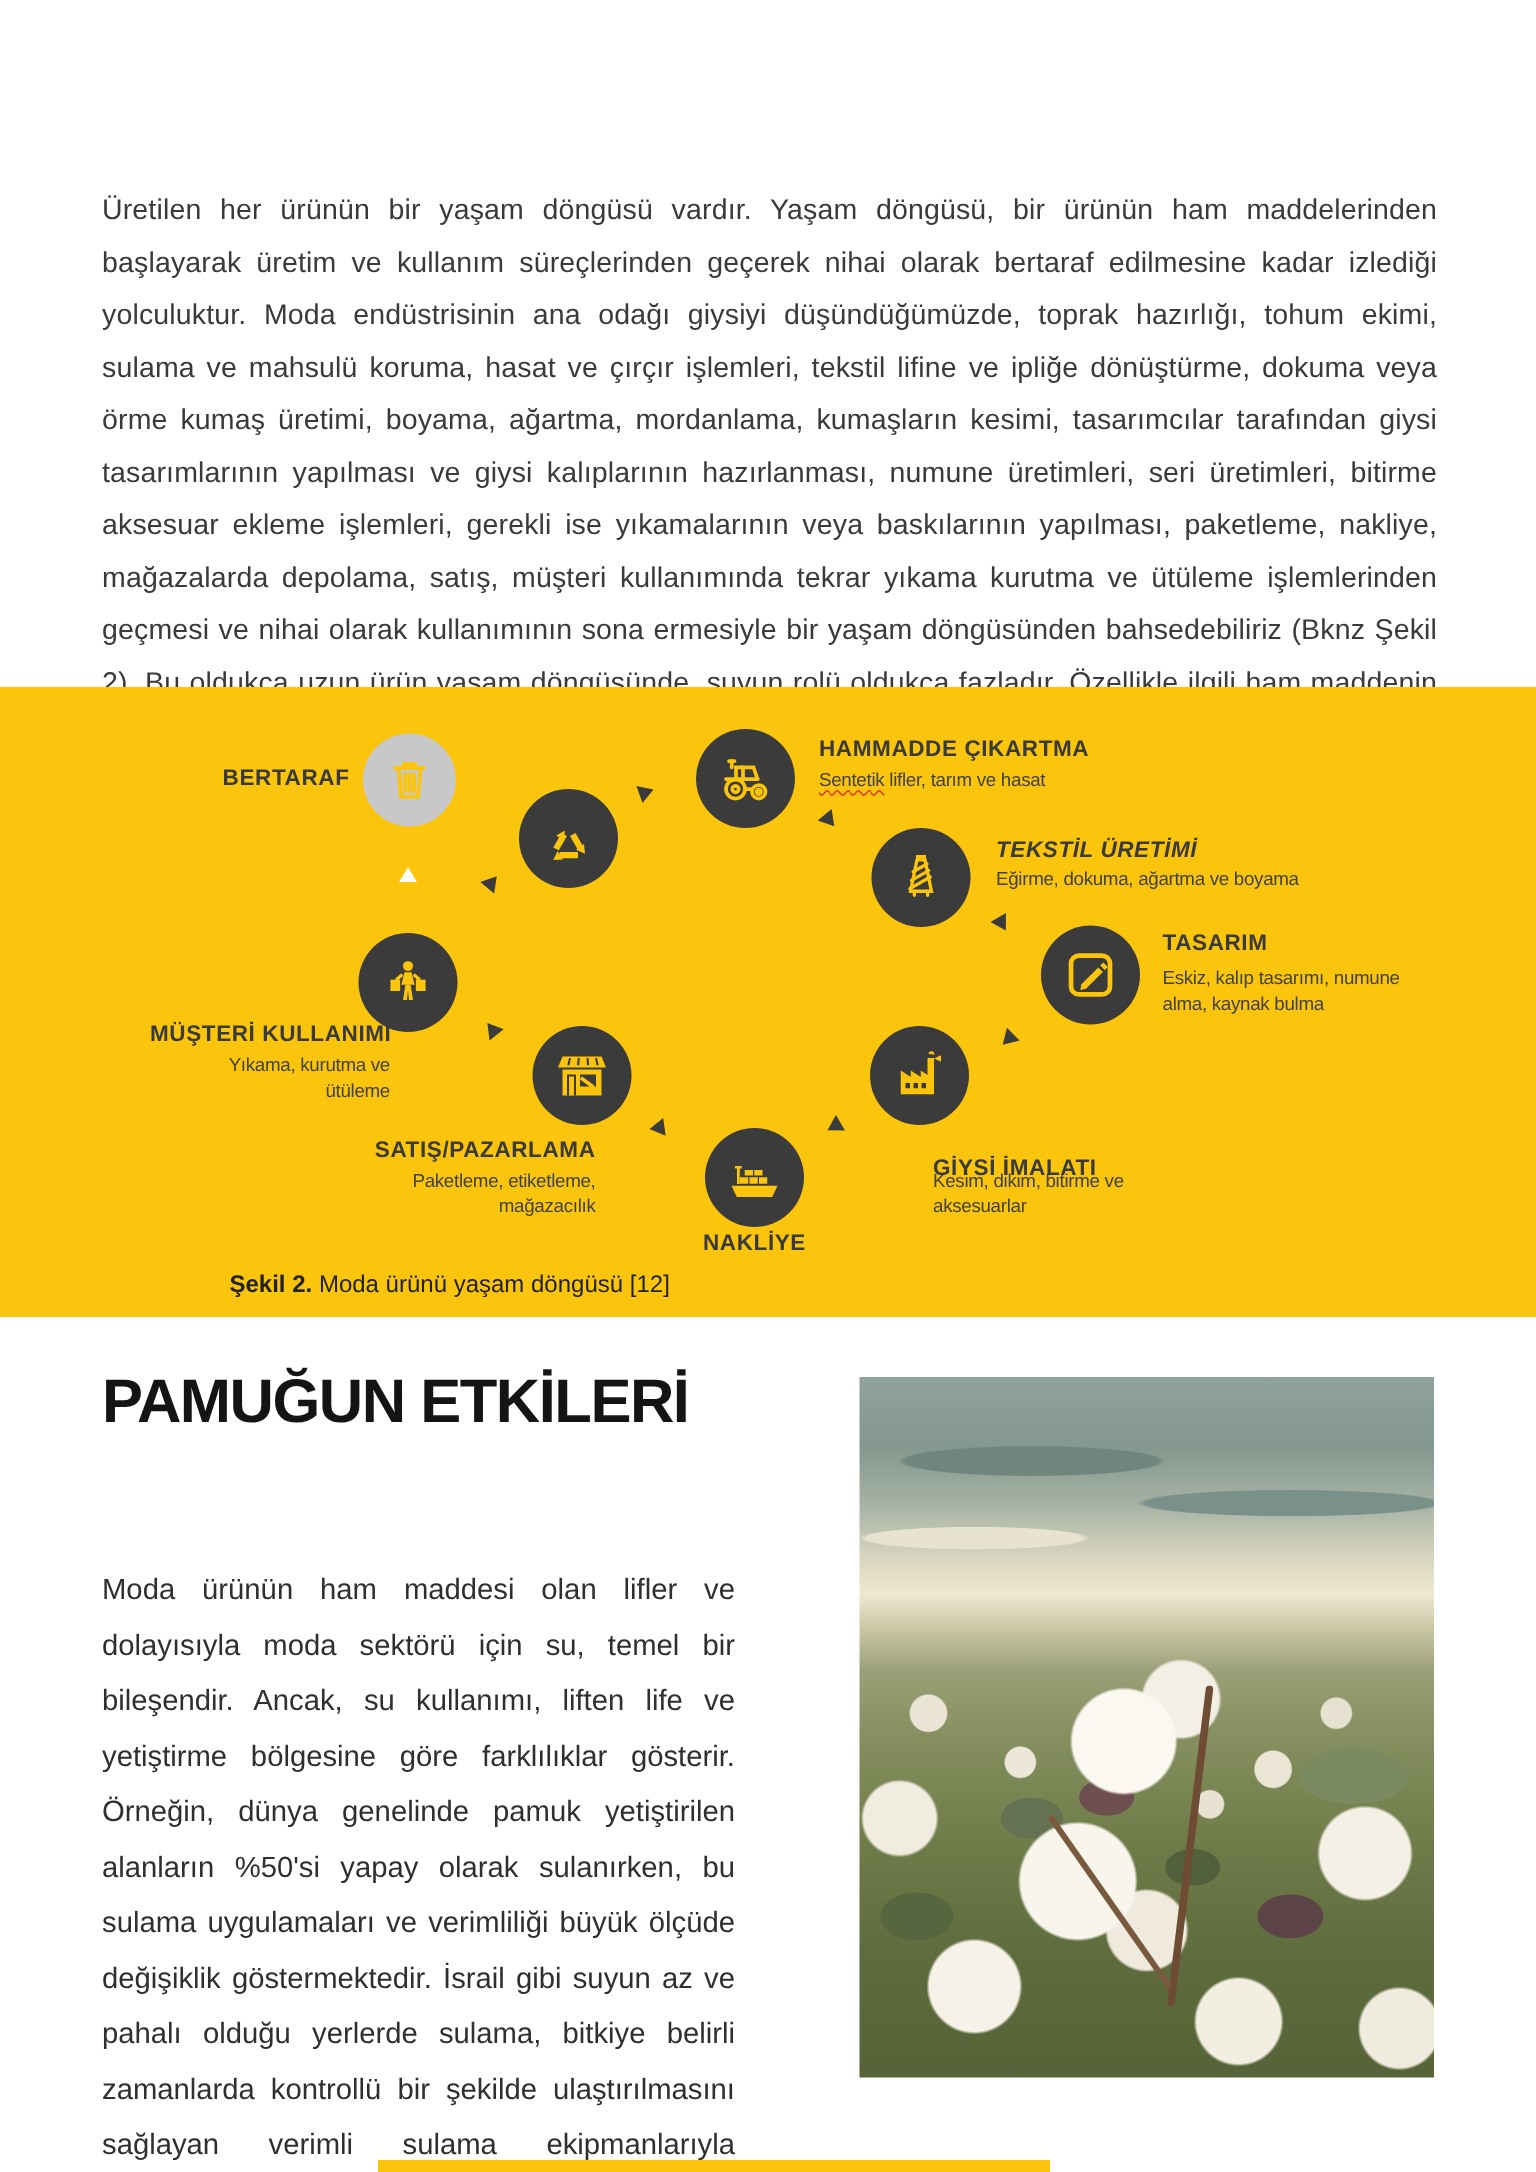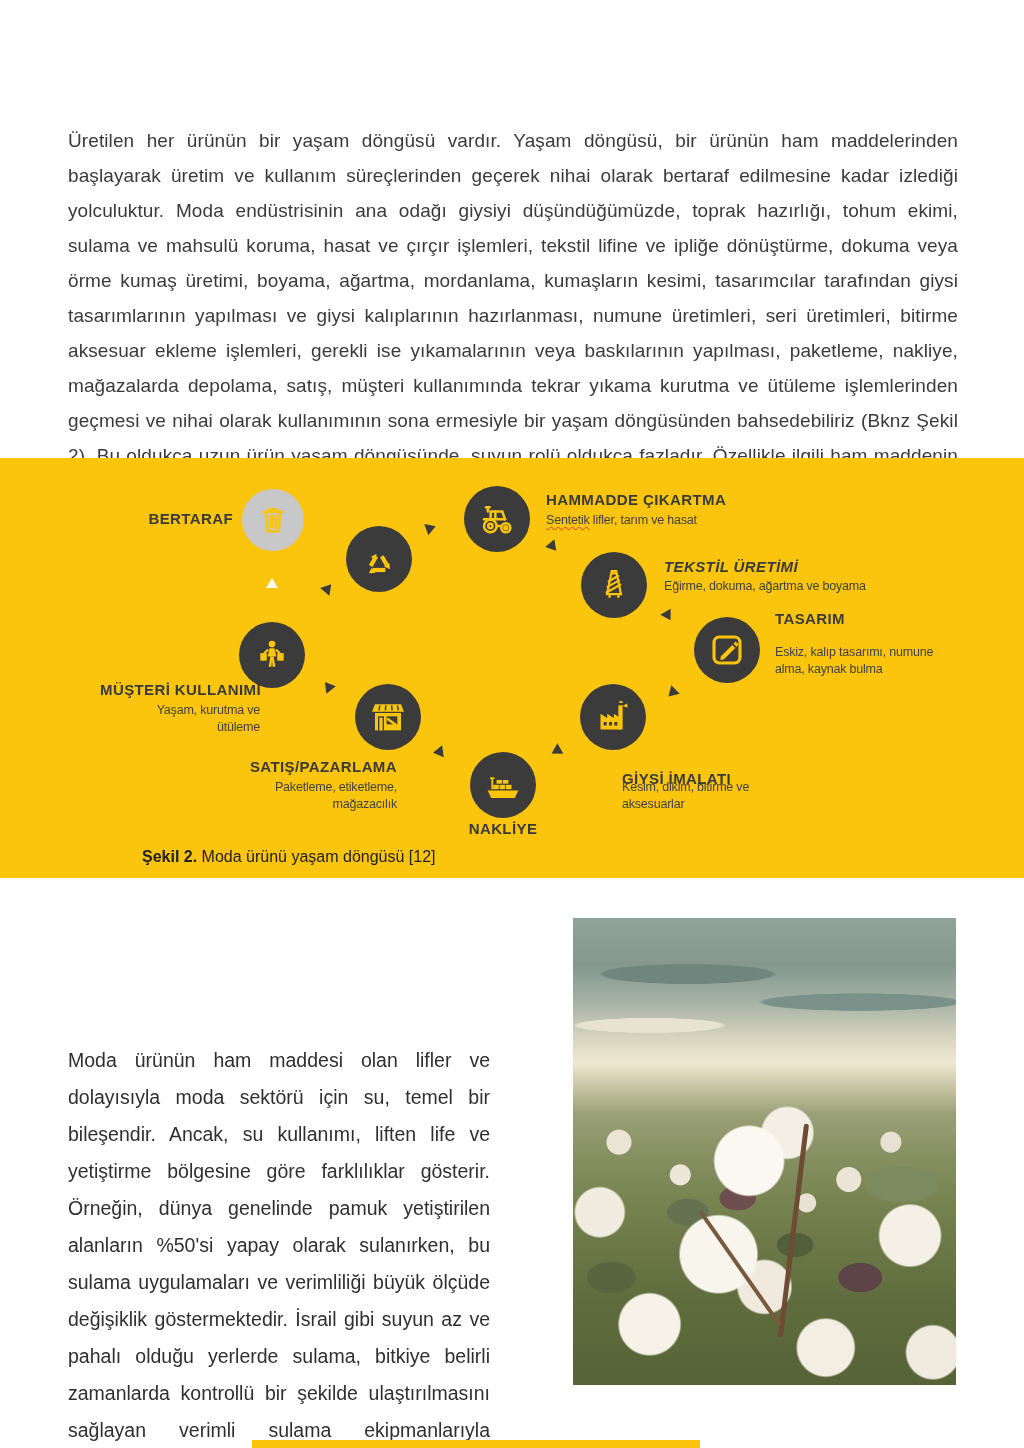--- a/index.html
+++ b/index.html
@@ -22,21 +22,21 @@
           letter-spacing:.4px;white-space:nowrap;}
   .nsub{position:absolute;color:#424242;font-size:12.5px;line-height:1.32;letter-spacing:-.2px;}
   .tr{text-align:right;}
   .spell{text-decoration:underline wavy #e23b2e 1px;text-underline-offset:2px;}
 
   .arr{position:absolute;width:0;height:0;border-left:6px solid transparent;
        border-right:6px solid transparent;border-bottom:10px solid #3B3B3B;}
   .arr.white{border-bottom-color:#fdfdf6;}
 
   .caption{position:absolute;left:142px;top:390px;font-size:16px;color:#222;}
-  .caption b{font-weight:700;}
+  .caption b{font-weight:700;margin-left:11px;}
 
   
   .heading{position:absolute;left:68px;top:912px;color:#141414;font-weight:800;
            font-size:41px;line-height:45px;letter-spacing:-1px;}
   .coltext{position:absolute;left:68px;top:1022px;width:422px;
            font-size:19.5px;line-height:37px;text-align:justify;color:#2f2f2f;}
 
   
   .photo{position:absolute;left:573px;top:918px;width:383px;height:467px;overflow:hidden;
     background-image:
@@ -211,25 +211,25 @@
     </div>
 
     <div class="nlabel tr" style="left:101px;top:52px;width:132px;">BERTARAF</div>
 
     <div class="nlabel" style="left:546px;top:33px;">HAMMADDE ÇIKARTMA</div>
     <div class="nsub" style="left:546px;top:54px;width:200px;"><span class="spell">Sentetik</span><span> lifler, tarım ve hasat</span></div>
 
     <div class="nlabel" style="left:664px;top:100px;font-style:italic;">TEKSTİL ÜRETİMİ</div>
     <div class="nsub" style="left:664px;top:120px;width:210px;">Eğirme, dokuma, ağartma ve boyama</div>
 
-    <div class="nlabel" style="left:775px;top:152px;">TASARIM</div>
+    <div class="nlabel" style="left:775px;top:162px;">TASARIM</div>
     <div class="nsub" style="left:775px;top:186px;width:170px;">Eskiz, kalıp tasarımı, numune alma, kaynak bulma</div>
 
     <div class="nlabel tr" style="left:100px;top:223px;width:160px;">MÜŞTERİ KULLANIMI</div>
-    <div class="nsub tr" style="left:145px;top:244px;width:115px;">Yaşam, kurutma ve ütüleme</div>
+    <div class="nsub tr" style="left:145px;top:244px;width:115px;">Yıkama, kurutma ve ütüleme</div>
 
     <div class="nlabel tr" style="left:240px;top:300px;width:157px;">SATIŞ/PAZARLAMA</div>
     <div class="nsub tr" style="left:262px;top:321px;width:135px;">Paketleme, etiketleme, mağazacılık</div>
 
     <div class="nlabel" style="left:622px;top:300px;margin-top:12px;">GİYSİ İMALATI</div>
     <div class="nsub" style="left:622px;top:321px;width:140px;">Kesim, dikim, bitirme ve aksesuarlar</div>
 
     <div class="nlabel" style="left:443px;top:362px;width:120px;text-align:center;">NAKLİYE</div>
 
     <div class="arr white" style="left:266px;top:120px;"></div>
@@ -239,20 +239,21 @@
     <div class="arr" style="left:662px;top:153px;transform:rotate(150deg);"></div>
     <div class="arr" style="left:666px;top:230px;transform:rotate(225deg);"></div>
     <div class="arr" style="left:550px;top:288px;transform:rotate(240deg);"></div>
     <div class="arr" style="left:432px;top:289px;transform:rotate(262deg);"></div>
     <div class="arr" style="left:322px;top:223px;transform:rotate(322deg);"></div>
 
     <div class="caption"><b>Şekil 2.</b><span> Moda ürünü yaşam döngüsü [12]</span></div>
   </div>
 
   <div class="heading">
+    <div>PAMUĞUN ETKİLERİ</div>
   </div>
 
   <p class="coltext">Moda ürünün ham maddesi olan lifler ve dolayısıyla moda sektörü için su, temel bir bileşendir. Ancak, su kullanımı, liften life ve yetiştirme bölgesine göre farklılıklar gösterir. Örneğin, dünya genelinde pamuk yetiştirilen alanların %50'si yapay olarak sulanırken, bu sulama uygulamaları ve verimliliği büyük ölçüde değişiklik göstermektedir. İsrail gibi suyun az ve pahalı olduğu yerlerde sulama, bitkiye belirli zamanlarda kontrollü bir şekilde ulaştırılmasını sağlayan verimli sulama ekipmanlarıyla yapılırken, Özbekistan gibi su maliyetinin düşük olduğu yerlerde aşırı sulama yaygındır [5].</p>
 
   <div class="photo"></div>
 
   <div class="bottom-band"></div>
 
 </div>
 

